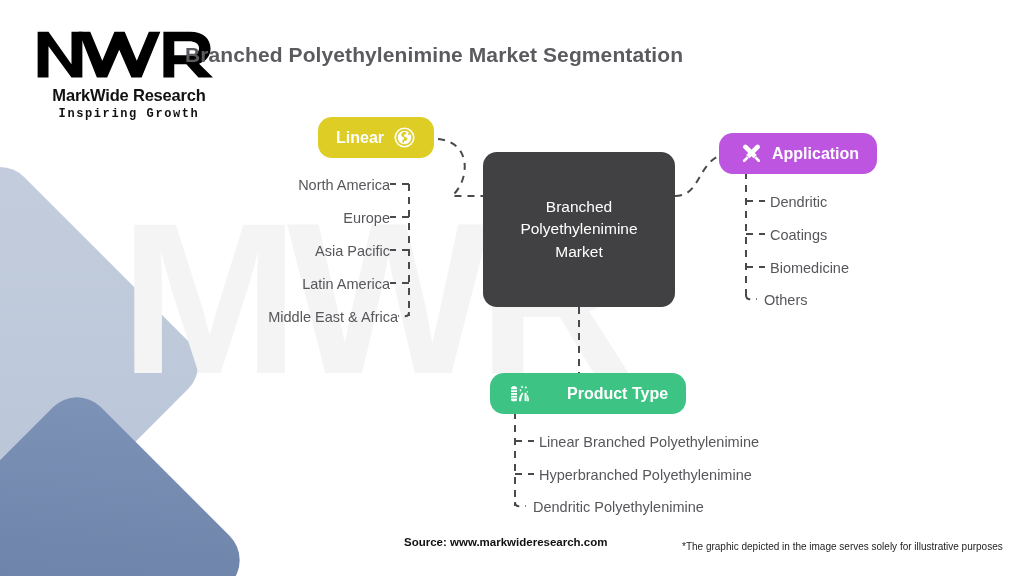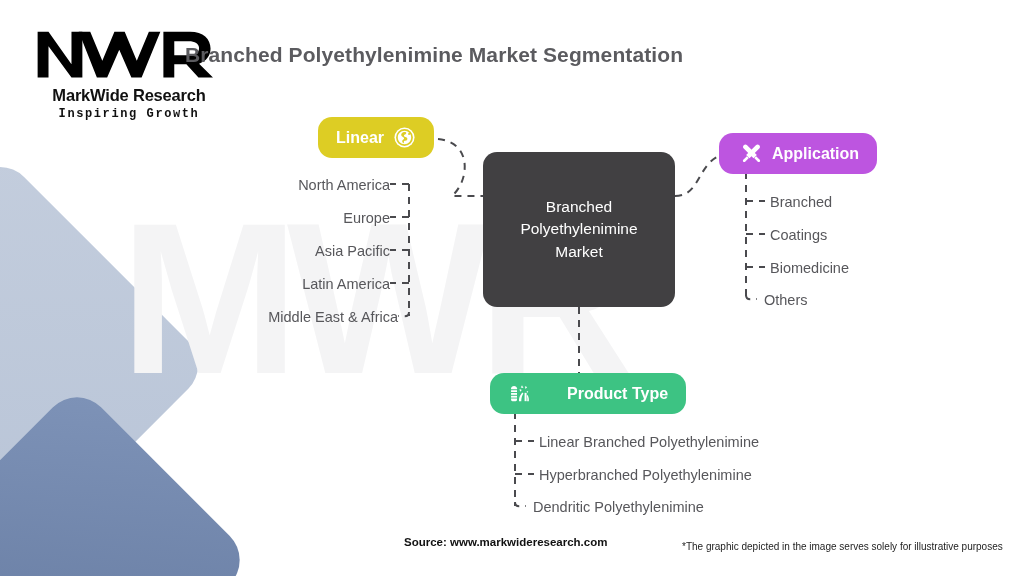--- a/index.html
+++ b/index.html
@@ -304,21 +304,21 @@
     </span>
     <span>Product Type</span>
   </div>
 
   <div class="leaf leaf-right" style="right:634px; top:178px;">North America</div>
   <div class="leaf leaf-right" style="right:634px; top:211px;">Europe</div>
   <div class="leaf leaf-right" style="right:634px; top:244px;">Asia Pacific</div>
   <div class="leaf leaf-right" style="right:634px; top:277px;">Latin America</div>
   <div class="leaf leaf-right" style="right:626px; top:310px;">Middle East &amp; Africa</div>
 
-  <div class="leaf leaf-left" style="left:770px; top:195px;">Branched</div>
+  <div class="leaf leaf-left" style="left:770px; top:195px;">Dendritic</div>
   <div class="leaf leaf-left" style="left:770px; top:228px;">Coatings</div>
   <div class="leaf leaf-left" style="left:770px; top:261px;">Biomedicine</div>
   <div class="leaf leaf-left" style="left:764px; top:293px;">Others</div>
 
   <div class="leaf leaf-left" style="left:539px; top:435px;">Linear Branched Polyethylenimine</div>
   <div class="leaf leaf-left" style="left:539px; top:468px;">Hyperbranched Polyethylenimine</div>
   <div class="leaf leaf-left" style="left:533px; top:500px;">Dendritic Polyethylenimine</div>
 
   <div class="src">Source: www.markwideresearch.com</div>
   <div class="disclaimer">*The graphic depicted in the image serves solely for illustrative purposes</div>

